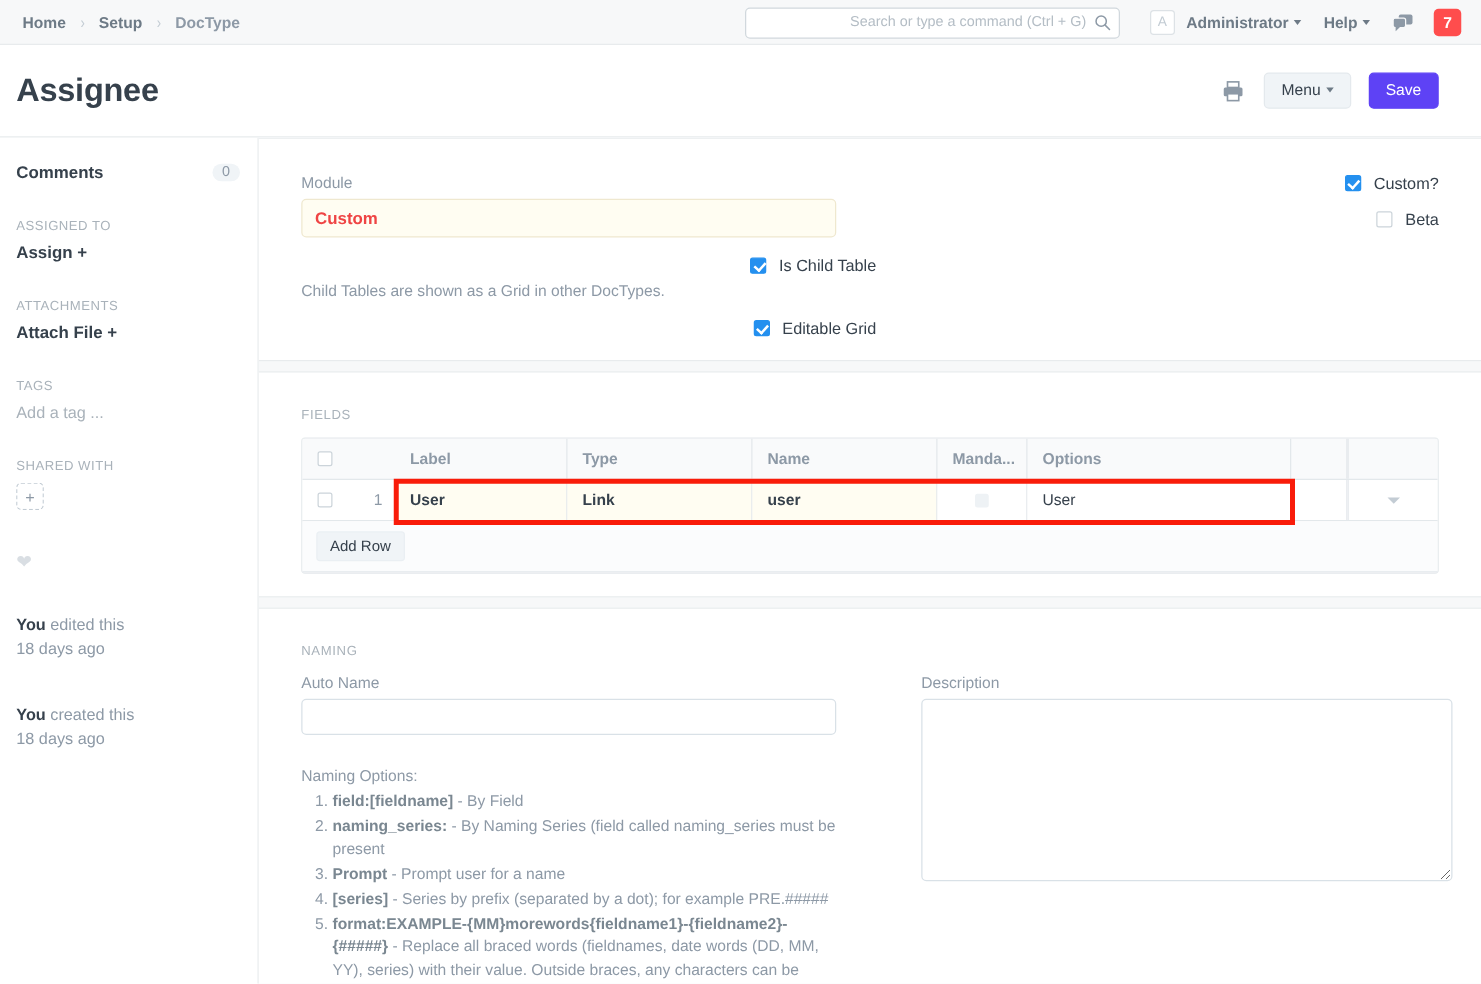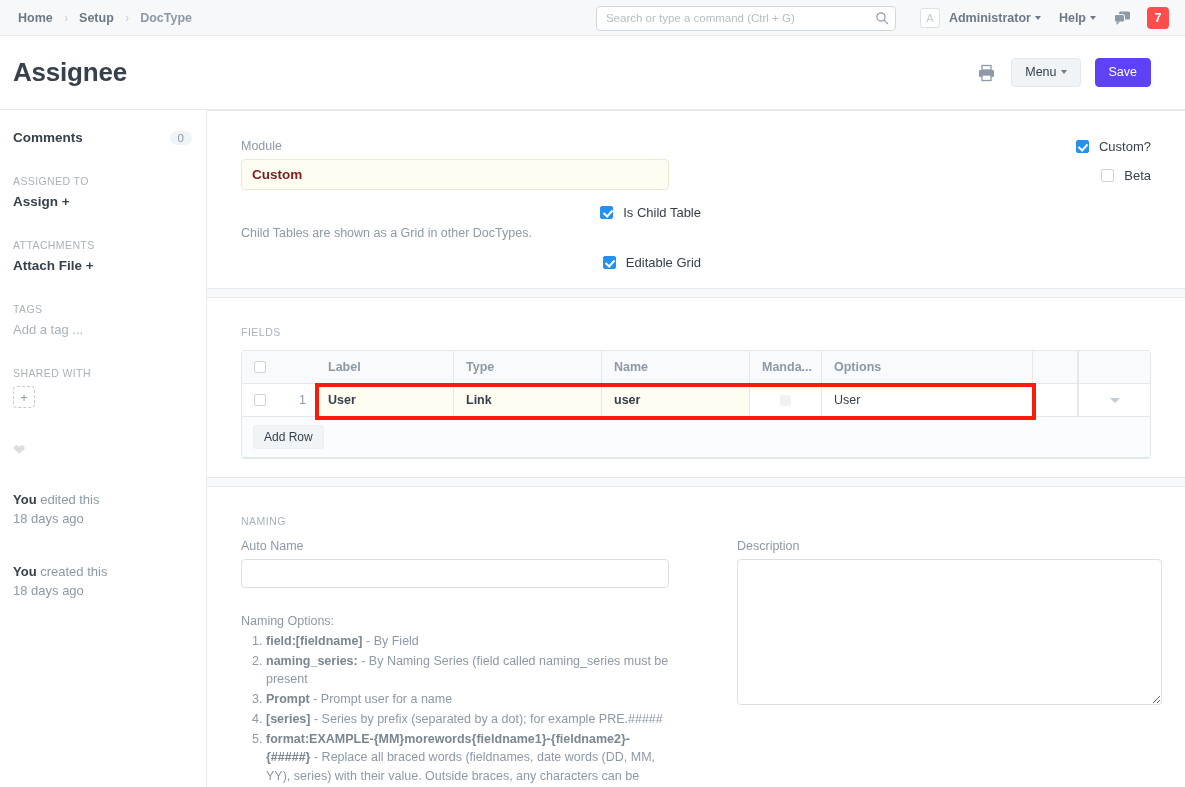--- a/index.html
+++ b/index.html
@@ -55,20 +55,21 @@
   .searchbox input {
     width: 100%; height: 100%;
     border: 1px solid #d1d8dd;
     border-radius: 4px;
     background: #fff;
     font-size: 11.5px;
     color: #36414c;
     padding: 0 26px 0 9px;
     font-family: "Liberation Sans", sans-serif;
     outline: none;
+    text-align: right;
   }
   .searchbox input::placeholder { color: #b4bdc5; }
   .search-icon {
     position: absolute;
     right: 7px; top: 5px;
     width: 14px; height: 14px;
     pointer-events: none;
   }
   .avatar-sq {
     width: 20px; height: 20px;
@@ -265,21 +266,21 @@
     margin-bottom: 6px;
   }
   .input-filled {
     width: 428px;
     height: 31px;
     border: 1px solid #efe8cf;
     background: #fffdf2;
     border-radius: 4px;
     font-size: 13.5px;
     font-weight: bold;
-    color: #7f1d1d;
+    color: #ef4444;
     padding: 0 10px;
     font-family: "Liberation Sans", sans-serif;
     outline: none;
   }
   .input-plain {
     width: 428px;
     height: 29px;
     border: 1px solid #d9e1e7;
     border-radius: 4px;
     background: #fff;

